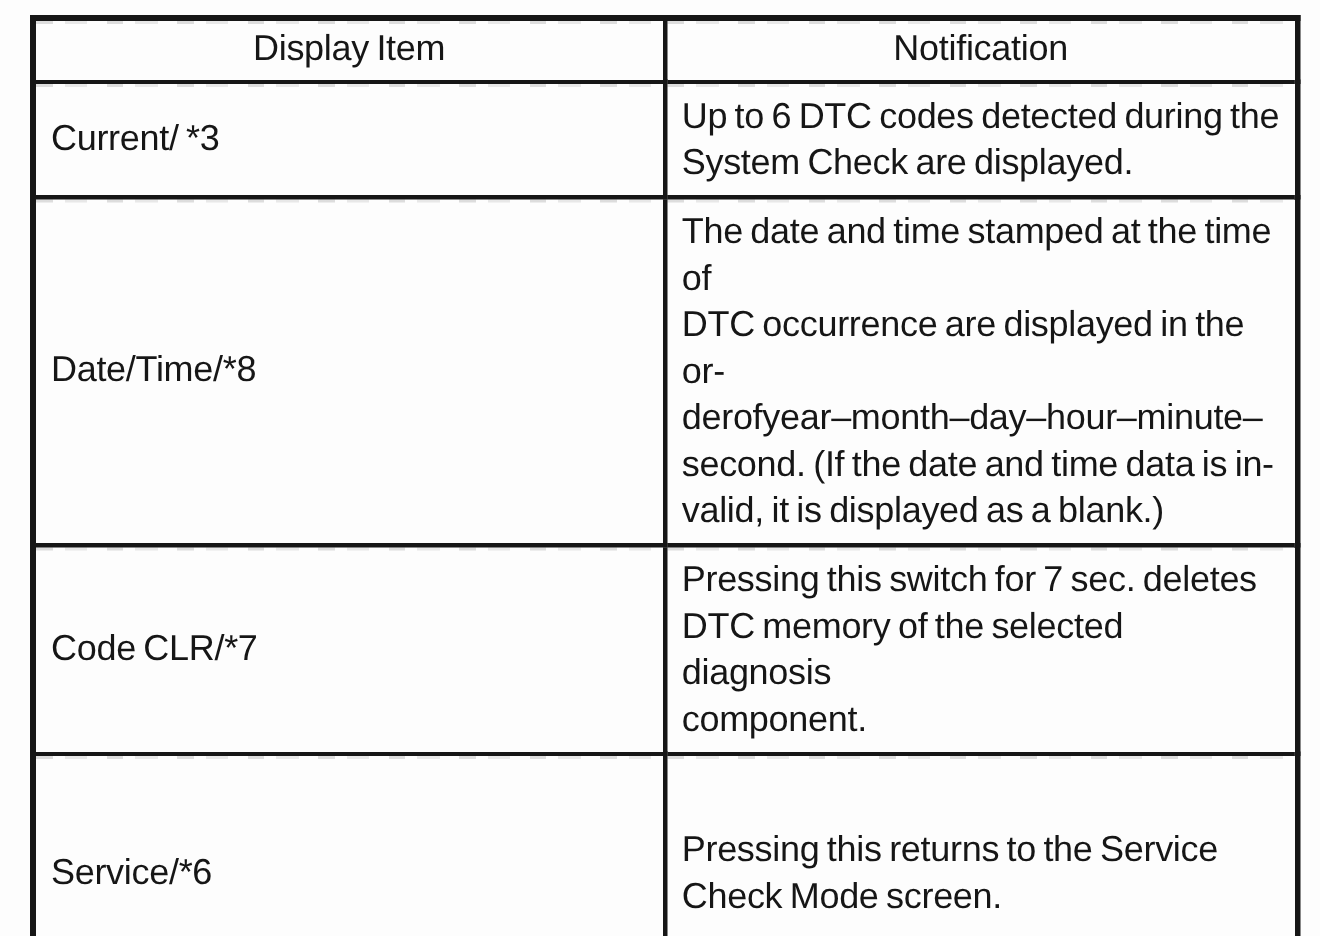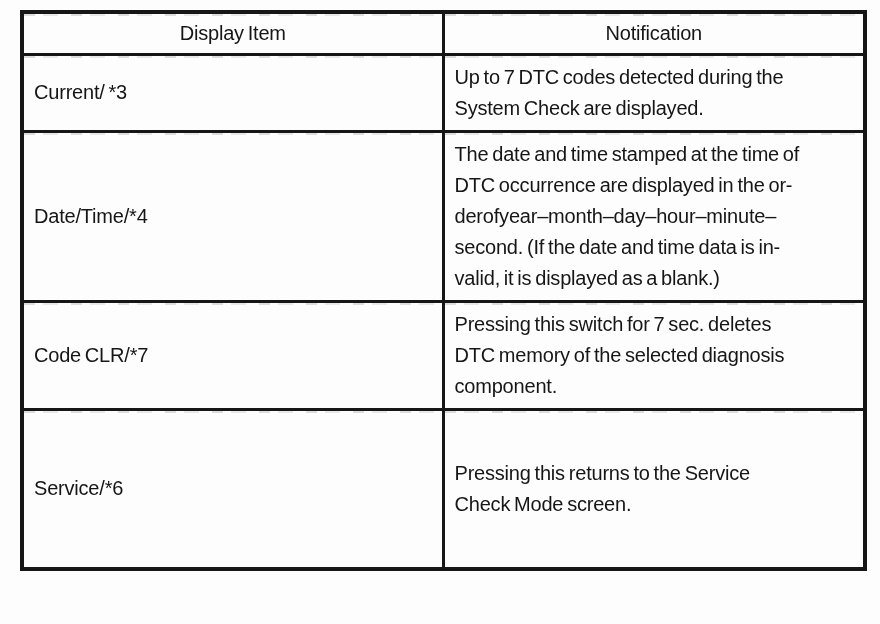--- a/index.html
+++ b/index.html
@@ -22,21 +22,21 @@
     position:absolute;
     left:20px;top:10px;
     width:843px;
     border-collapse:collapse;
     table-layout:fixed;
     background:var(--paper);
   }
   table.doc-table th,
   table.doc-table td{
     border:3px solid var(--ink);
-    font-size:20px;
+    font-size:24px;
     letter-spacing:-0.2px;
     word-spacing:-1.5px;
     vertical-align:middle;
     position:relative;
     background:var(--paper);
   }
   table.doc-table{border:4px solid var(--ink);}
   thead th{
     height:42px;
     font-weight:400;
@@ -83,25 +83,25 @@
     </colgroup>
     <thead>
       <tr>
         <th>Display Item</th>
         <th>Notification</th>
       </tr>
     </thead>
     <tbody>
       <tr>
         <td class="item-cell">Current/ *3</td>
-        <td class="desc-cell">Up to 7 DTC codes detected during the
+        <td class="desc-cell">Up to 6 DTC codes detected during the
 System Check are displayed.</td>
       </tr>
       <tr>
-        <td class="item-cell">Date/Time/*4</td>
+        <td class="item-cell">Date/Time/*8</td>
         <td class="desc-cell">The date and time stamped at the time of
 DTC occurrence are displayed in the or-
 derofyear–month–day–hour–minute–
 second. (If the date and time data is in-
 valid, it is displayed as a blank.)</td>
       </tr>
       <tr>
         <td class="item-cell">Code CLR/*7</td>
         <td class="desc-cell">Pressing this switch for 7 sec. deletes
 DTC memory of the selected diagnosis

